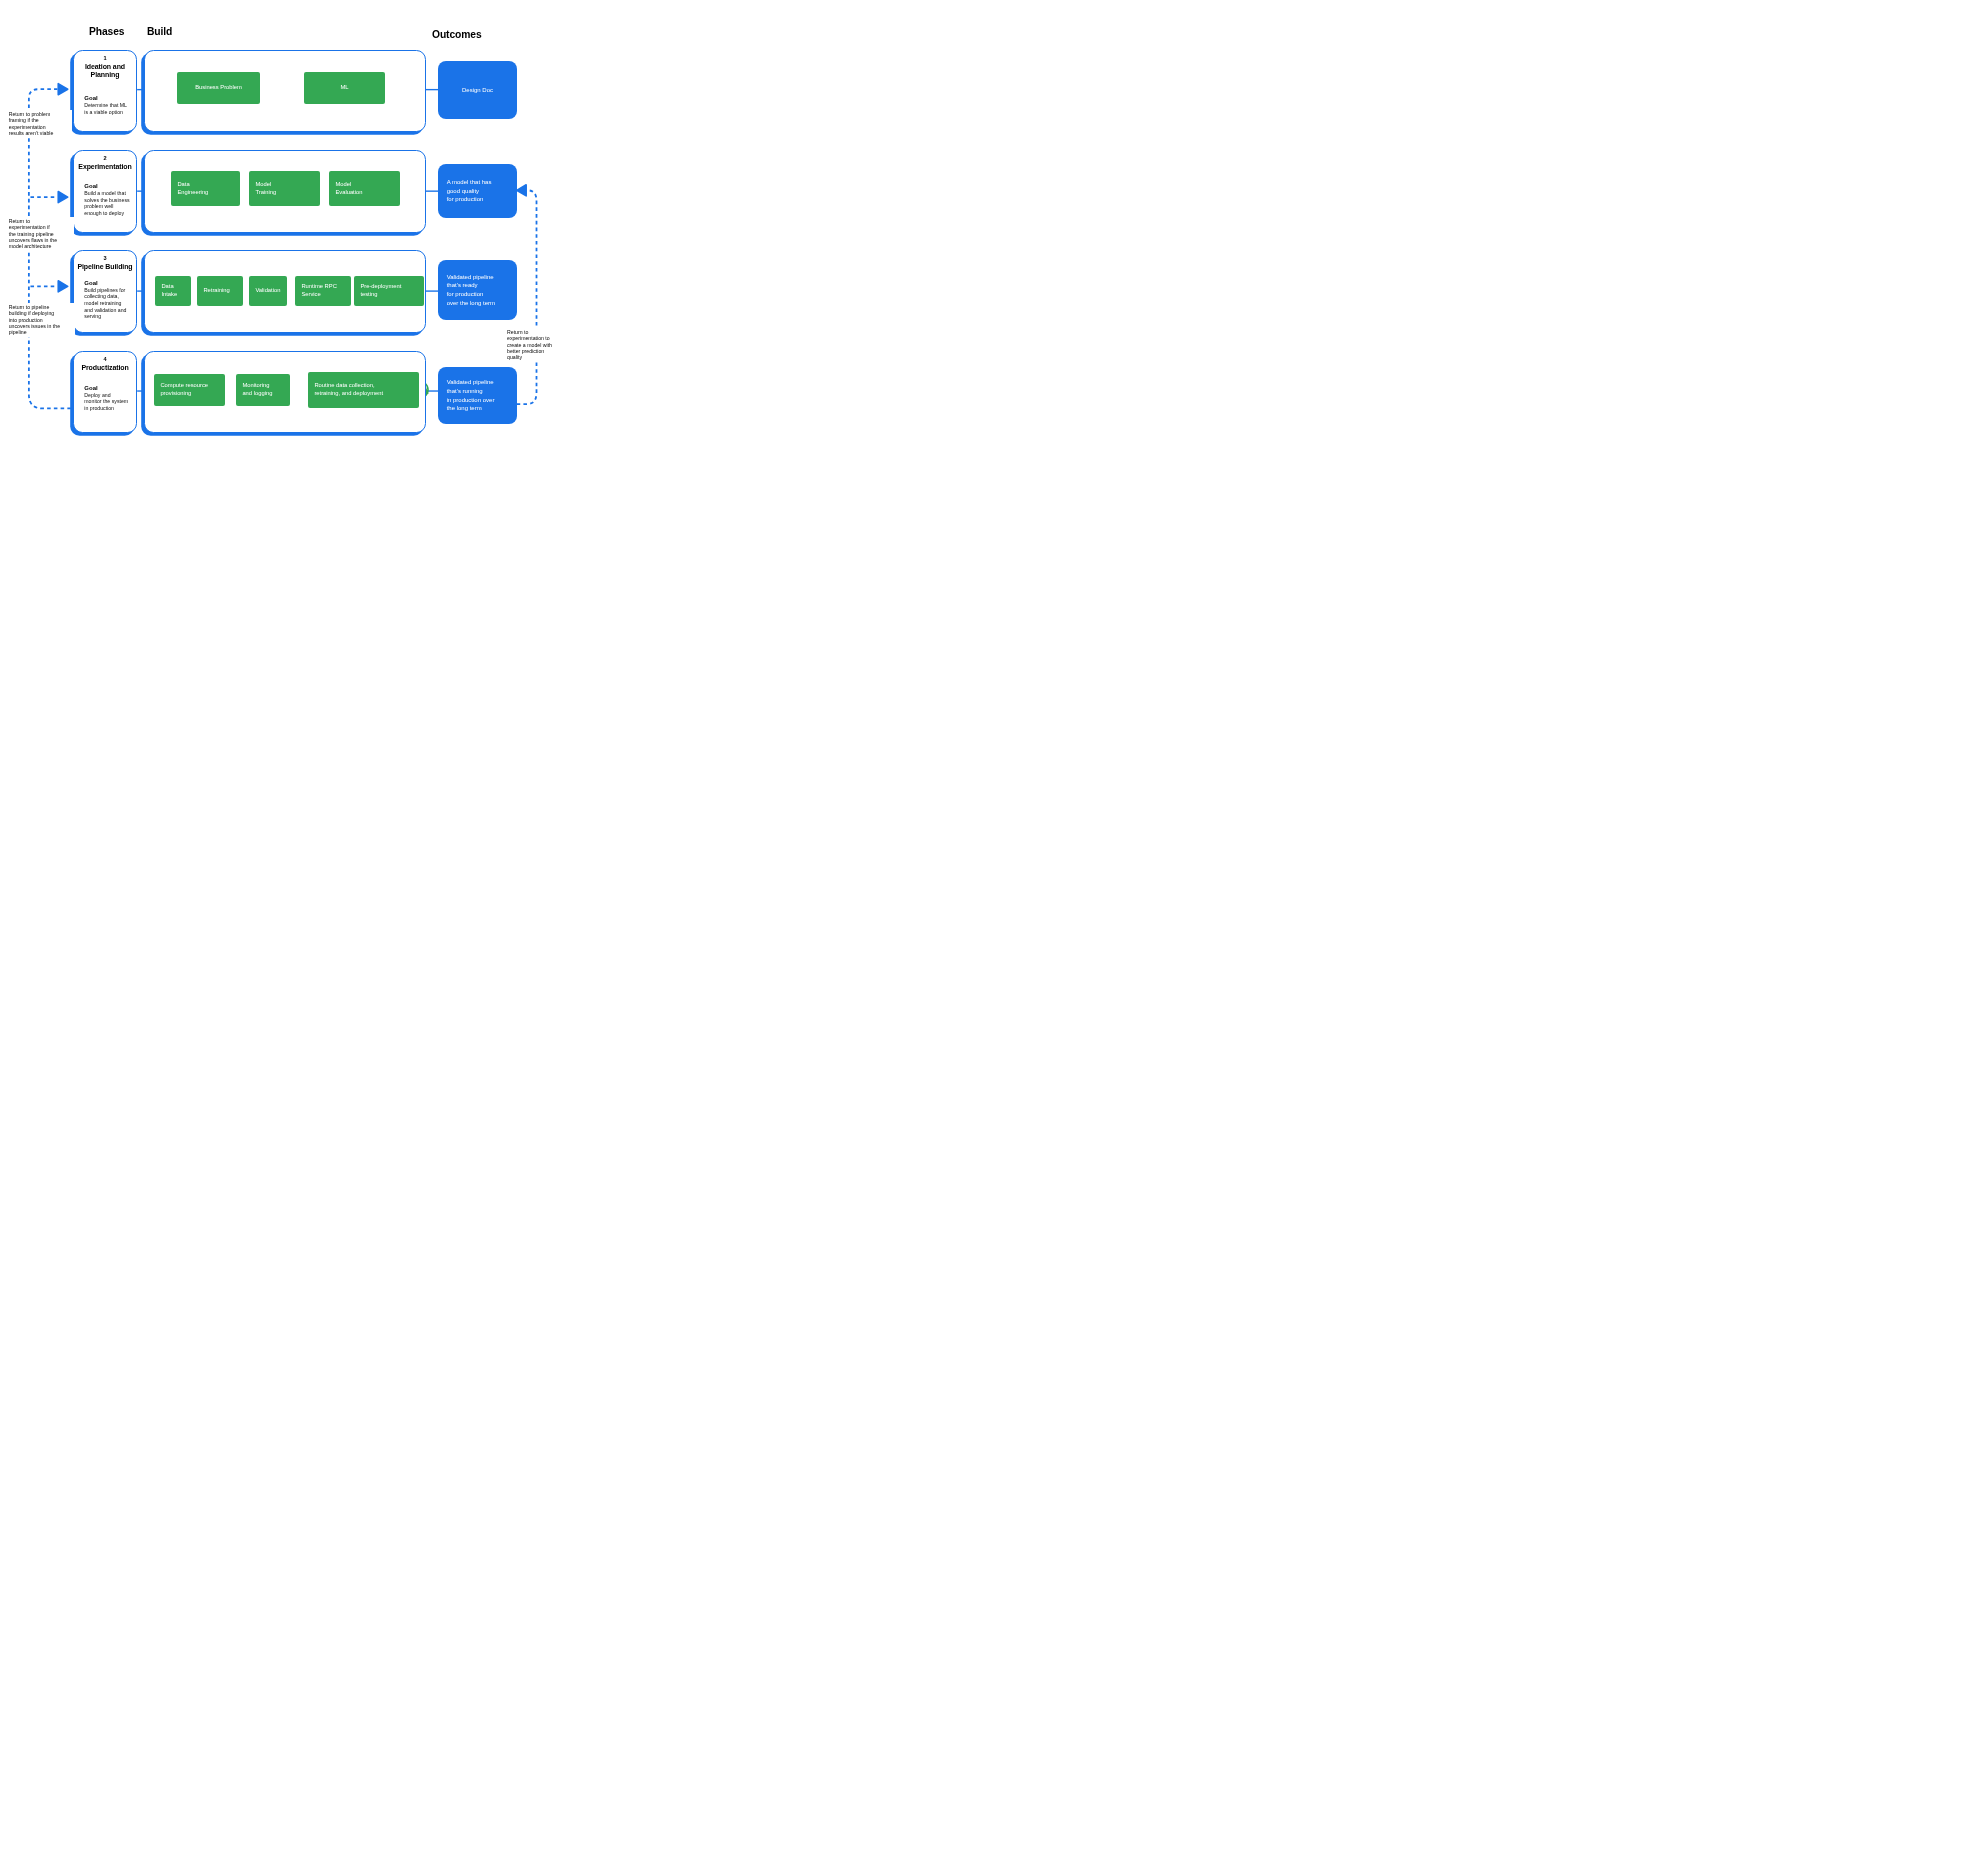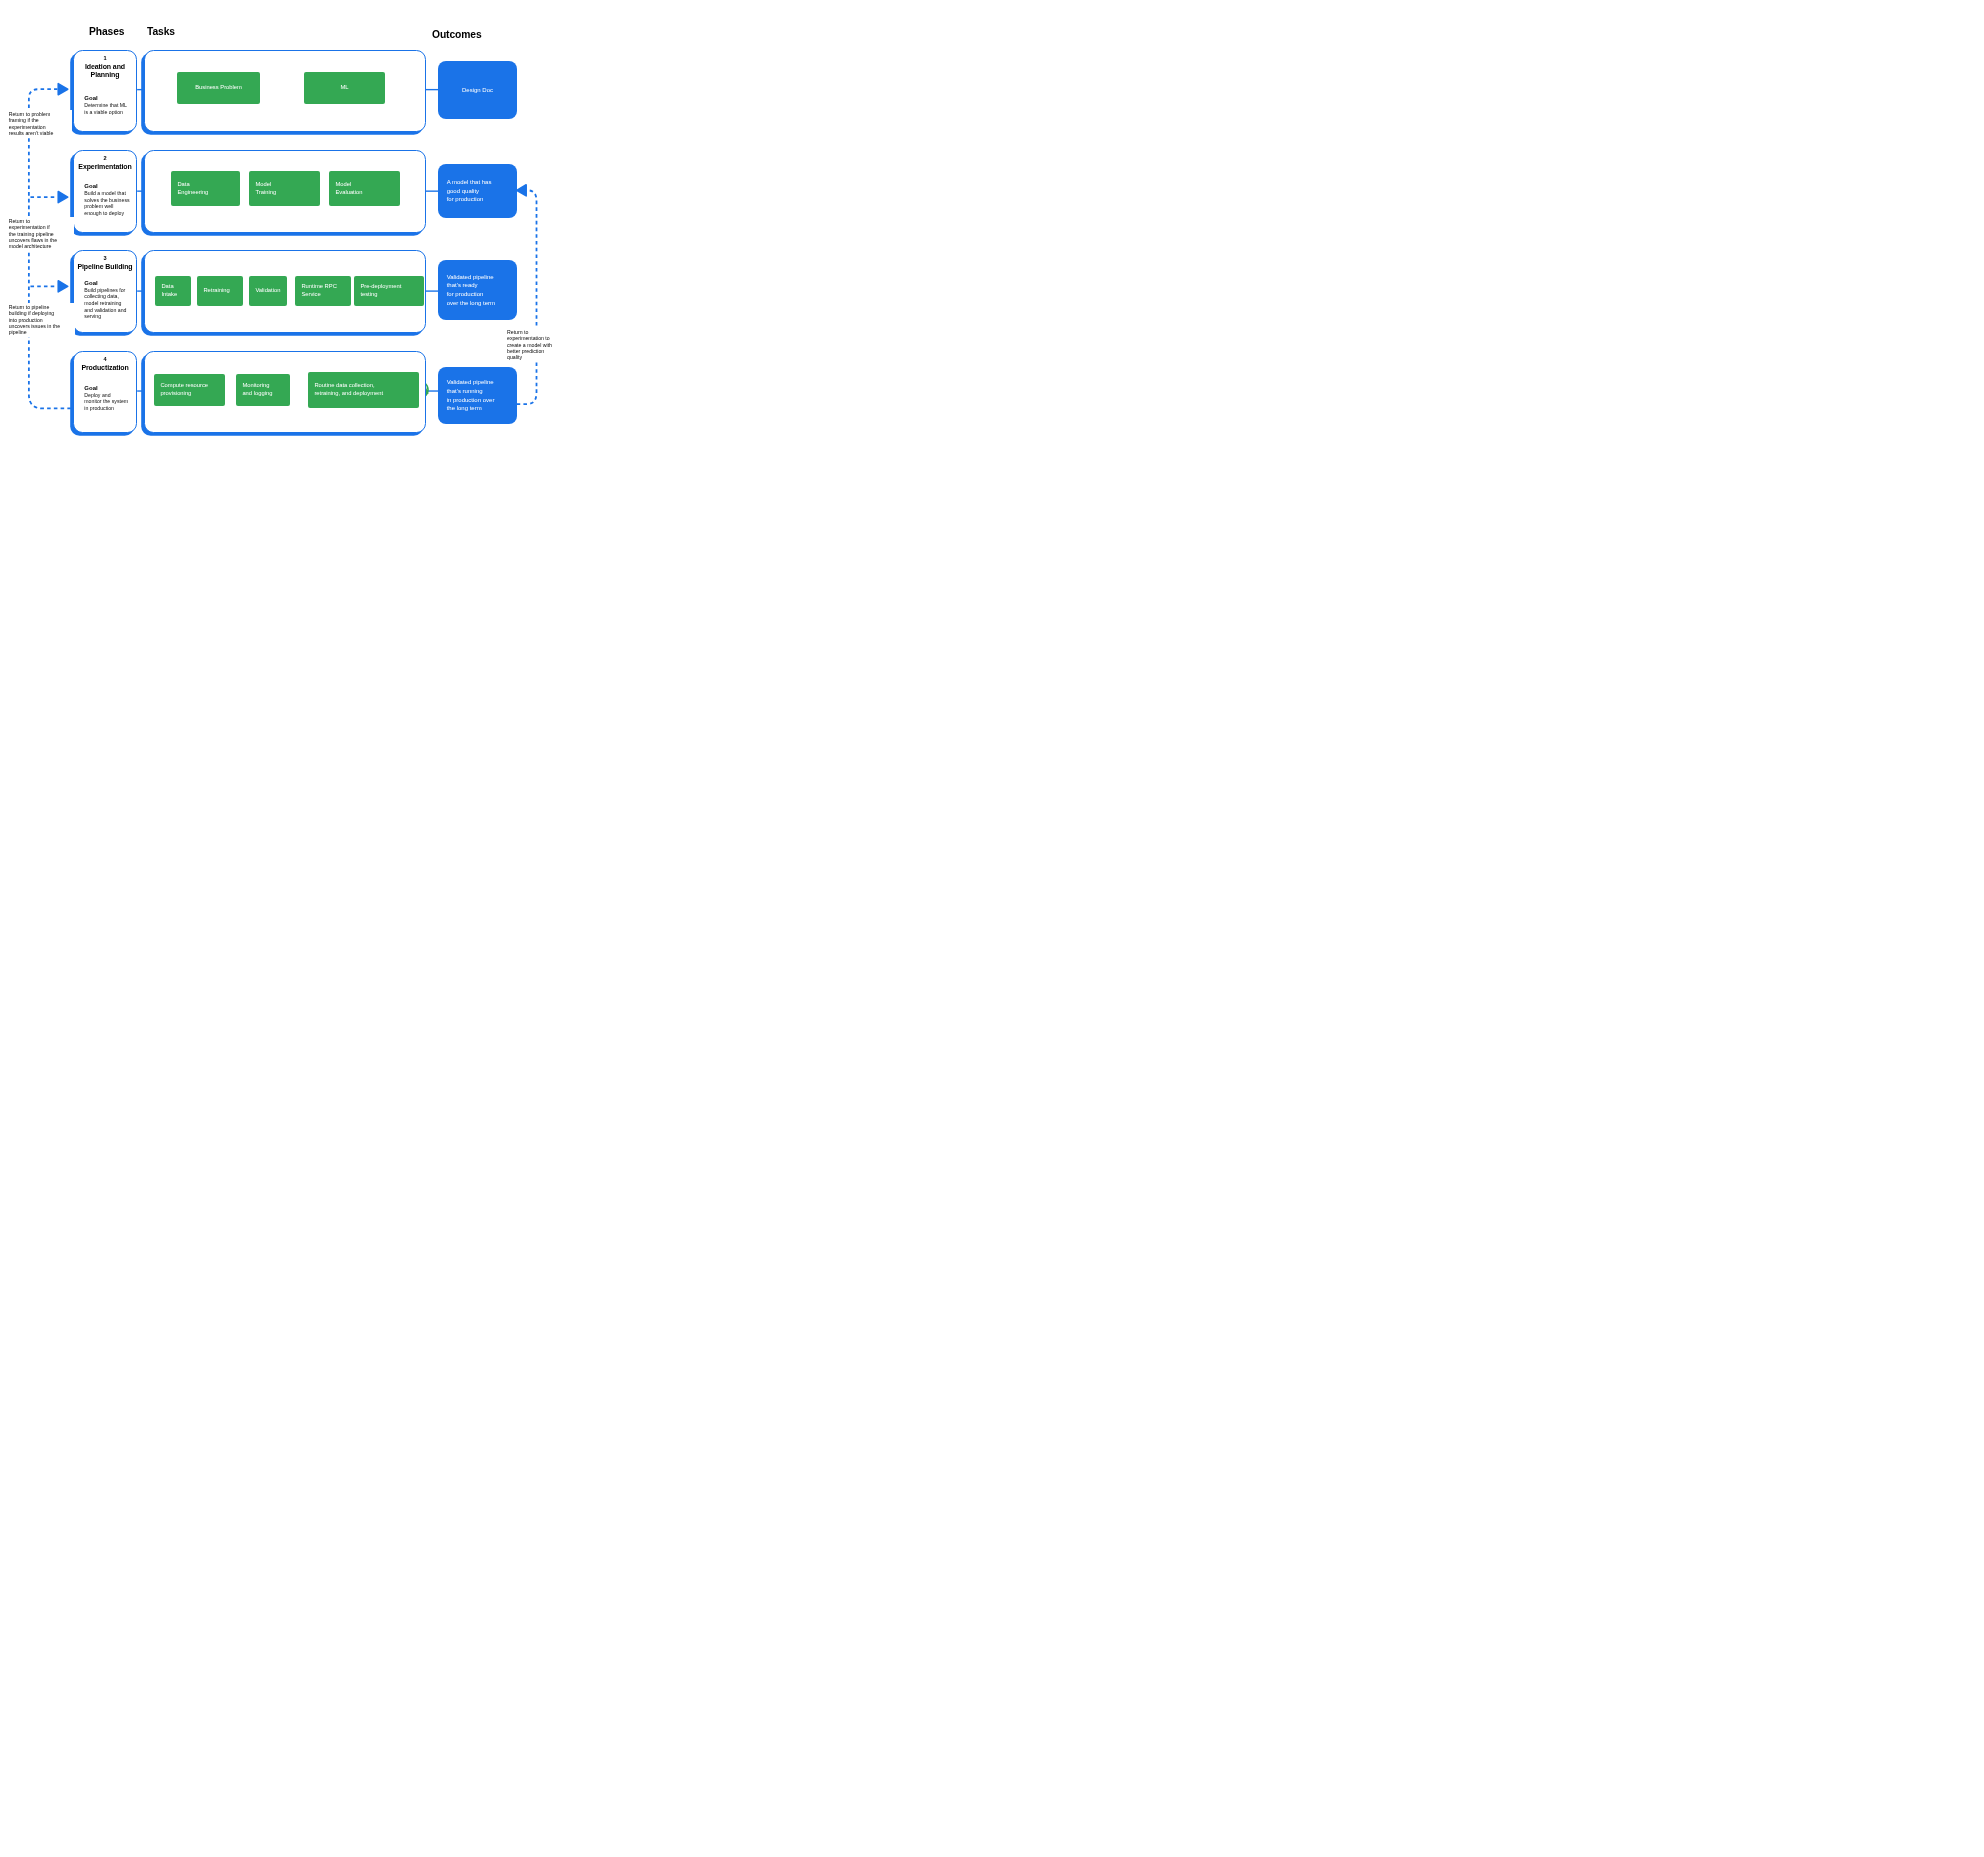--- a/index.html
+++ b/index.html
@@ -80,21 +80,21 @@
     <polygon points="146,483 146,511 170,497" fill="#1a73e8" stroke="#1a73e8" stroke-width="4" stroke-linejoin="round"></polygon>
     <polygon points="146,708 146,736 170,722" fill="#1a73e8" stroke="#1a73e8" stroke-width="4" stroke-linejoin="round"></polygon>
 
     <g stroke="#1a73e8" stroke-width="4.5" fill="none" stroke-dasharray="9 8">
       <path d="M 1302 1019 H 1328 Q 1352 1019 1352 990 V 506 Q 1352 480 1330 480 H 1326"></path>
     </g>
     <polygon points="1326,466 1326,494 1302,480" fill="#1a73e8" stroke="#1a73e8" stroke-width="4" stroke-linejoin="round"></polygon>
   </svg>
 
   <div class="hdr" style="left:73px;top:26px;padding-left:16px;">Phases</div>
-  <div class="hdr" style="left:147px;top:26px;">Tasks</div>
+  <div class="hdr" style="left:147px;top:26px;">Build</div>
   <div class="hdr" style="left:432px;top:29px;">Outcomes</div>
 
   <div class="phase-box" style="left:73px;top:50px;width:64px;height:82px;">
     <div class="phase-num">1</div>
     <div class="phase-title">Ideation and
 Planning</div>
     <div class="phase-goal" style="margin-top:16px;">
       <div class="phase-goal-label">Goal</div>
       <div class="phase-goal-text">Determine that ML
 is a viable option</div>

